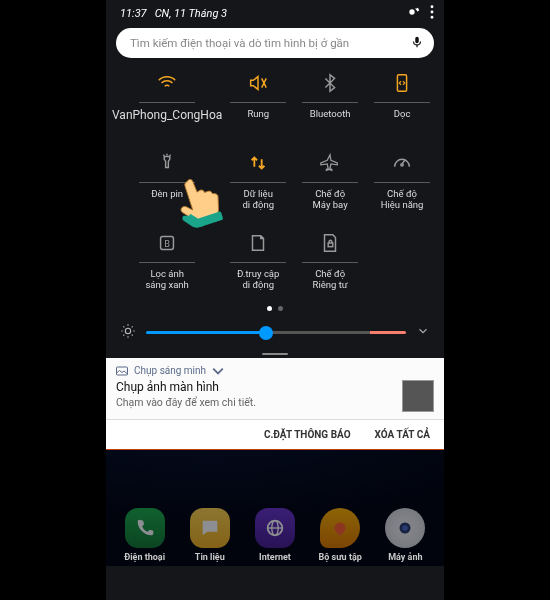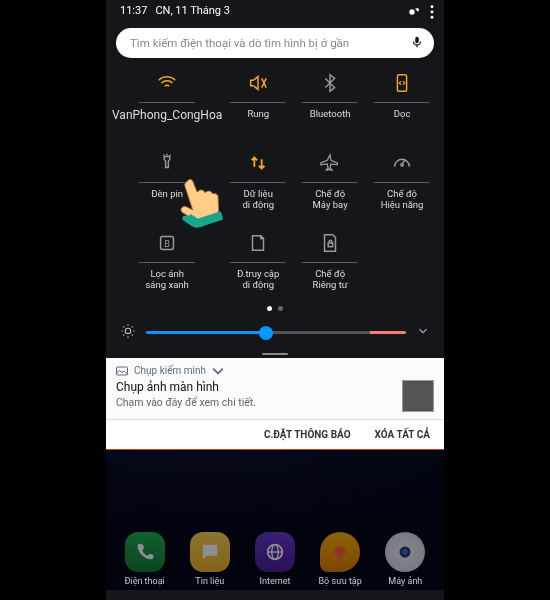--- a/index.html
+++ b/index.html
@@ -16,25 +16,26 @@
     width: 338px;
     height: 600px;
     background: #15161a;
     position: relative;
     color: #fff;
     font-size: 11px;
   }
   
   .statusbar {
     display: flex;
-    align-items: flex-start;
+    align-items: center;
     padding: 4px 10px 0 14px;
     height: 22px;
     color: #fff;
     font-size: 11px;
+    font-style: italic;
   }
   .statusbar .left { flex: 1; display: flex; gap: 8px; }
   .statusbar .right { display: flex; gap: 10px; align-items: center; }
   .gear svg, .more svg { width: 16px; height: 16px; fill: #fff; }
   .more svg { width: 4px; height: 14px; }
 
   
   .searchwrap { padding: 6px 10px 8px; }
   .searchbar {
     background: #fff;
@@ -152,23 +153,24 @@
     padding: 9px 14px;
     font-size: 10px;
     font-weight: 700;
     color: #333;
     border-bottom: 1px solid #c2410c;
   }
 
   
   .home {
     position: relative;
-    height: 140px;
+    height: 116px;
     background: radial-gradient(140% 120% at 30% -20%, #0e1d4d 0%, #040b22 70%);
     overflow: hidden;
+    font-weight: bold;
   }
   .home::before {
     content:"";
     position:absolute; inset:0;
     background: rgba(0,0,0,0.62);
   }
   .dock {
     position: absolute;
     bottom: 4px;
     left: 0; right: 0;
@@ -387,21 +389,21 @@
   <div class="handle">
       <span></span>
     </div>
 
   <div class="notif">
     <div class="notif-head">
       <svg viewBox="0 0 24 18">
           <rect x="1" y="1" width="22" height="16" rx="2" fill="none" stroke="#5a6b8a" stroke-width="2"></rect>
           <path d="M1 13l6-5 5 4 4-3 7 6" fill="none" stroke="#5a6b8a" stroke-width="2"></path>
         </svg>
-      <span>Chụp kiếm minh</span>
+      <span>Chụp sáng minh</span>
       <svg viewBox="0 0 10 6" width="8" height="5">
           <path d="M1 1l4 4 4-4" fill="none" stroke="#5a6b8a" stroke-width="1.5"></path>
         </svg>
     </div>
     <div class="notif-title">Chụp ảnh màn hình</div>
     <div class="notif-sub">Chạm vào đây để xem chi tiết.</div>
     <div class="notif-thumb"></div>
   </div>
   <div class="notif-actions">
     <span>C.ĐẶT THÔNG BÁO</span>

